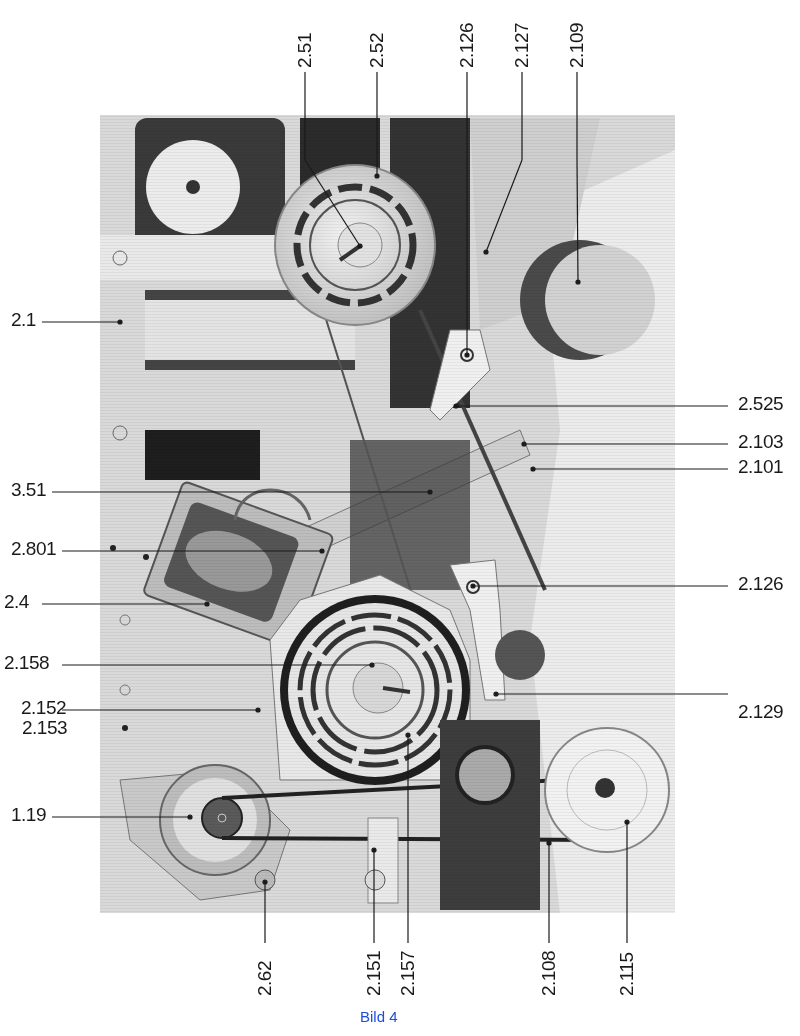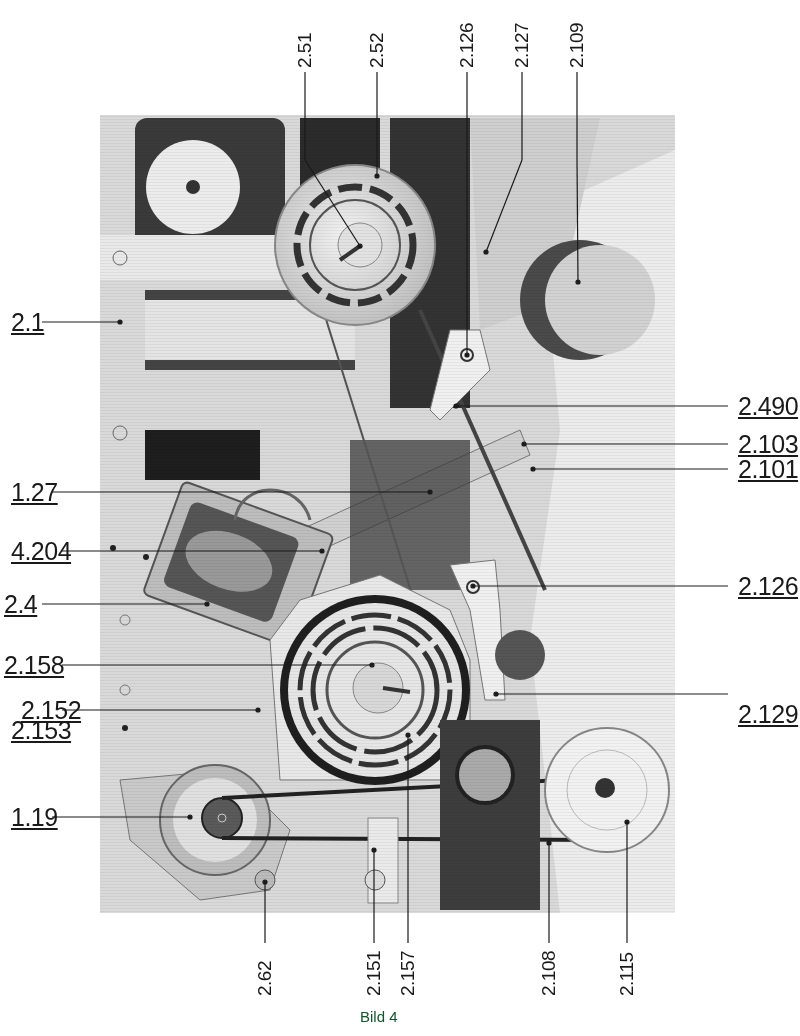--- a/index.html
+++ b/index.html
@@ -1,23 +1,23 @@
 <!DOCTYPE html>
 <html><head>
 <meta charset="utf-8">
 <style>
   html, body { margin:0; padding:0; background:#ffffff; }
   body { width:800px; height:1036px; position:relative; overflow:hidden;
          font-family:"Liberation Sans", sans-serif; color:#1a1a1a; }
   #photo { position:absolute; left:100px; top:115px; width:575px; height:798px; }
   #overlay { position:absolute; left:0; top:0; width:800px; height:1036px; pointer-events:none; }
-  .lbl { position:absolute; font-size:25px; letter-spacing:-0.5px; line-height:1; color:#1a1a1a; white-space:nowrap;text-decoration:underline; }
+  .lbl { position:absolute; font-size:19px; letter-spacing:-0.5px; line-height:1; color:#1a1a1a; white-space:nowrap; }
   .lbl-v { position:absolute; font-size:19px; letter-spacing:-0.5px; line-height:1; color:#1a1a1a;
            white-space:nowrap; transform-origin:left top; transform:rotate(-90deg); }
-  .caption { position:absolute; left:360px; top:1008px; font-size:15px; color:#14532d; }
+  .caption { position:absolute; left:360px; top:1008px; font-size:15px; color:#1d4ed8; }
 </style>
 </head>
 <body>
 
 <svg id="photo" viewBox="100 115 575 798" xmlns="http://www.w3.org/2000/svg">
   <defs>
     <pattern id="scan" width="4" height="3" patternUnits="userSpaceOnUse">
       <rect width="4" height="3" fill="transparent"></rect>
       <rect y="2" width="4" height="1" fill="rgba(0,0,0,0.05)"></rect>
     </pattern>
@@ -163,30 +163,30 @@
 
 <div id="top-labels">
   <div class="lbl-v" style="left: 295px; top: 68px;">2.51</div>
   <div class="lbl-v" style="left: 367px; top: 68px;">2.52</div>
   <div class="lbl-v" style="left: 457px; top: 68px;">2.126</div>
   <div class="lbl-v" style="left: 512px; top: 68px;">2.127</div>
   <div class="lbl-v" style="left: 567px; top: 68px;">2.109</div>
 </div>
 <div id="left-labels">
   <div class="lbl" style="left: 11px; top: 310px;">2.1</div>
-  <div class="lbl" style="left: 11px; top: 480px;">1.27</div>
-  <div class="lbl" style="left: 11px; top: 539px;">4.204</div>
+  <div class="lbl" style="left: 11px; top: 480px;">3.51</div>
+  <div class="lbl" style="left: 11px; top: 539px;">2.801</div>
   <div class="lbl" style="left: 4px; top: 592px;">2.4</div>
   <div class="lbl" style="left: 4px; top: 653px;">2.158</div>
   <div class="lbl" style="left: 21px; top: 698px;">2.152</div>
-  <div class="lbl" style="left: 11px; top: 718px;">2.153</div>
+  <div class="lbl" style="left: 22px; top: 718px;">2.153</div>
   <div class="lbl" style="left: 11px; top: 805px;">1.19</div>
 </div>
 <div id="right-labels">
-  <div class="lbl" style="left: 738px; top: 394px;">2.490</div>
+  <div class="lbl" style="left: 738px; top: 394px;">2.525</div>
   <div class="lbl" style="left: 738px; top: 432px;">2.103</div>
   <div class="lbl" style="left: 738px; top: 457px;">2.101</div>
   <div class="lbl" style="left: 738px; top: 574px;">2.126</div>
   <div class="lbl" style="left: 738px; top: 702px;">2.129</div>
 </div>
 <div id="bottom-labels">
   <div class="lbl-v" style="left: 255px; top: 996px;">2.62</div>
   <div class="lbl-v" style="left: 364px; top: 996px;">2.151</div>
   <div class="lbl-v" style="left: 398px; top: 996px;">2.157</div>
   <div class="lbl-v" style="left: 539px; top: 996px;">2.108</div>

